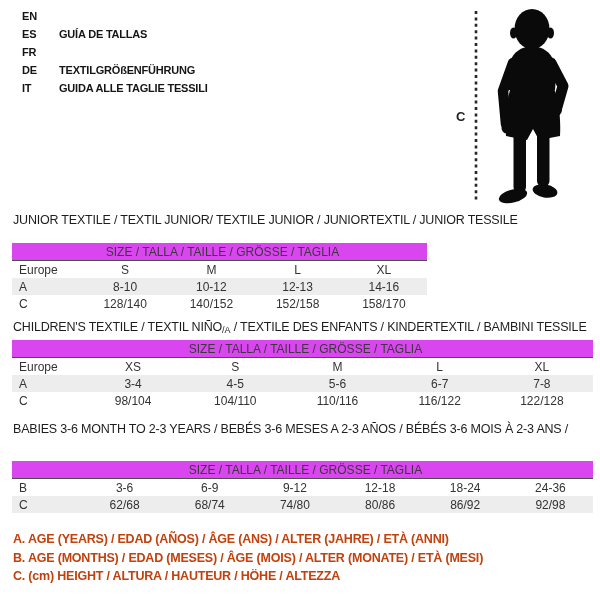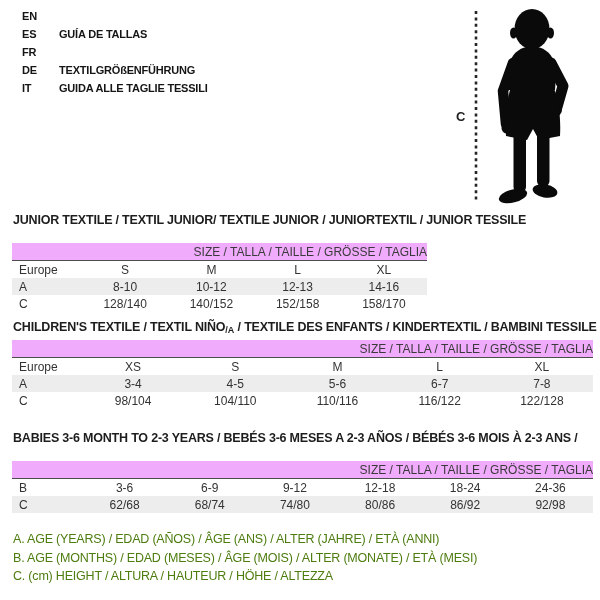--- a/index.html
+++ b/index.html
@@ -17,46 +17,46 @@
   .lang-code,.lang-label{
     font-weight:700;font-size:11px;letter-spacing:-0.2px;color:#151515;white-space:nowrap;
   }
   .lang-code{width:37px;flex:0 0 37px;}
   
   .figure-svg{position:absolute;left:468px;top:6px;}
   .measure-c{position:absolute;left:456px;top:109px;font-weight:700;font-size:13px;color:#222;}
   
   .sec-title{
     position:absolute;left:13px;
-    font-weight:700;font-size:12.5px;letter-spacing:-0.2px;color:#1d1d1d;white-space:nowrap;
+    font-weight:400;font-size:12.5px;letter-spacing:-0.2px;color:#1d1d1d;white-space:nowrap;
   }
   .sec-title .subsc{font-size:9px;vertical-align:-2px;letter-spacing:0;}
   .two-line div{line-height:17px;}
   
   .size-table{
     position:absolute;left:12px;
     border-collapse:collapse;table-layout:fixed;
     font-size:12px;color:#333;
   }
   .size-table td{height:17px;padding:0;text-align:center;white-space:nowrap;overflow:hidden;}
   .size-table tr.band td{
-    background:#f0abfc;text-align:right;padding-left:6px;
+    background:#d946ef;text-align:center;padding-left:6px;
     color:#3a3a3a;border-bottom:1px solid #4d4d4d;
   }
   .size-table tbody tr:nth-child(even){background:#ededed;}
   .size-table td.rlabel{text-align:left;padding-left:7px;margin-top:31px;}
   .t-junior{top:243px;width:415px;}
   .t-children{top:340px;width:581px;}
   .t-babies{top:461px;width:581px;}
   col.label{width:70px;}
   
   .legend{position:absolute;left:13px;top:530px;}
   .legend div{
-    font-weight:400;font-size:12.5px;line-height:18.5px;
-    letter-spacing:-0.2px;color:#4d7c0f;white-space:nowrap;
+    font-weight:700;font-size:12.5px;line-height:18.5px;
+    letter-spacing:-0.2px;color:#c2410c;white-space:nowrap;
   }
 </style>
 </head>
 <body>
 
 <div class="lang-block">
   <div class="lang-row">
     <span class="lang-code">EN</span>
   </div>
   <div class="lang-row">
@@ -173,21 +173,21 @@
       <td class="rlabel">C</td>
       <td>98/104</td>
       <td>104/110</td>
       <td>110/116</td>
       <td>116/122</td>
       <td>122/128</td>
     </tr>
   </tbody>
 </table>
 
-<div class="sec-title two-line" style="top:430px;">
+<div class="sec-title two-line" style="top:421px;">
   <div>BABIES 3-6 MONTH TO 2-3 YEARS / BEBÉS 3-6 MESES A 2-3 AÑOS / BÉBÉS 3-6 MOIS À 2-3 ANS /</div>
 </div>
 <table class="size-table t-babies">
   <colgroup>
       <col class="label">
       <col>
       <col>
       <col>
       <col>
       <col>

